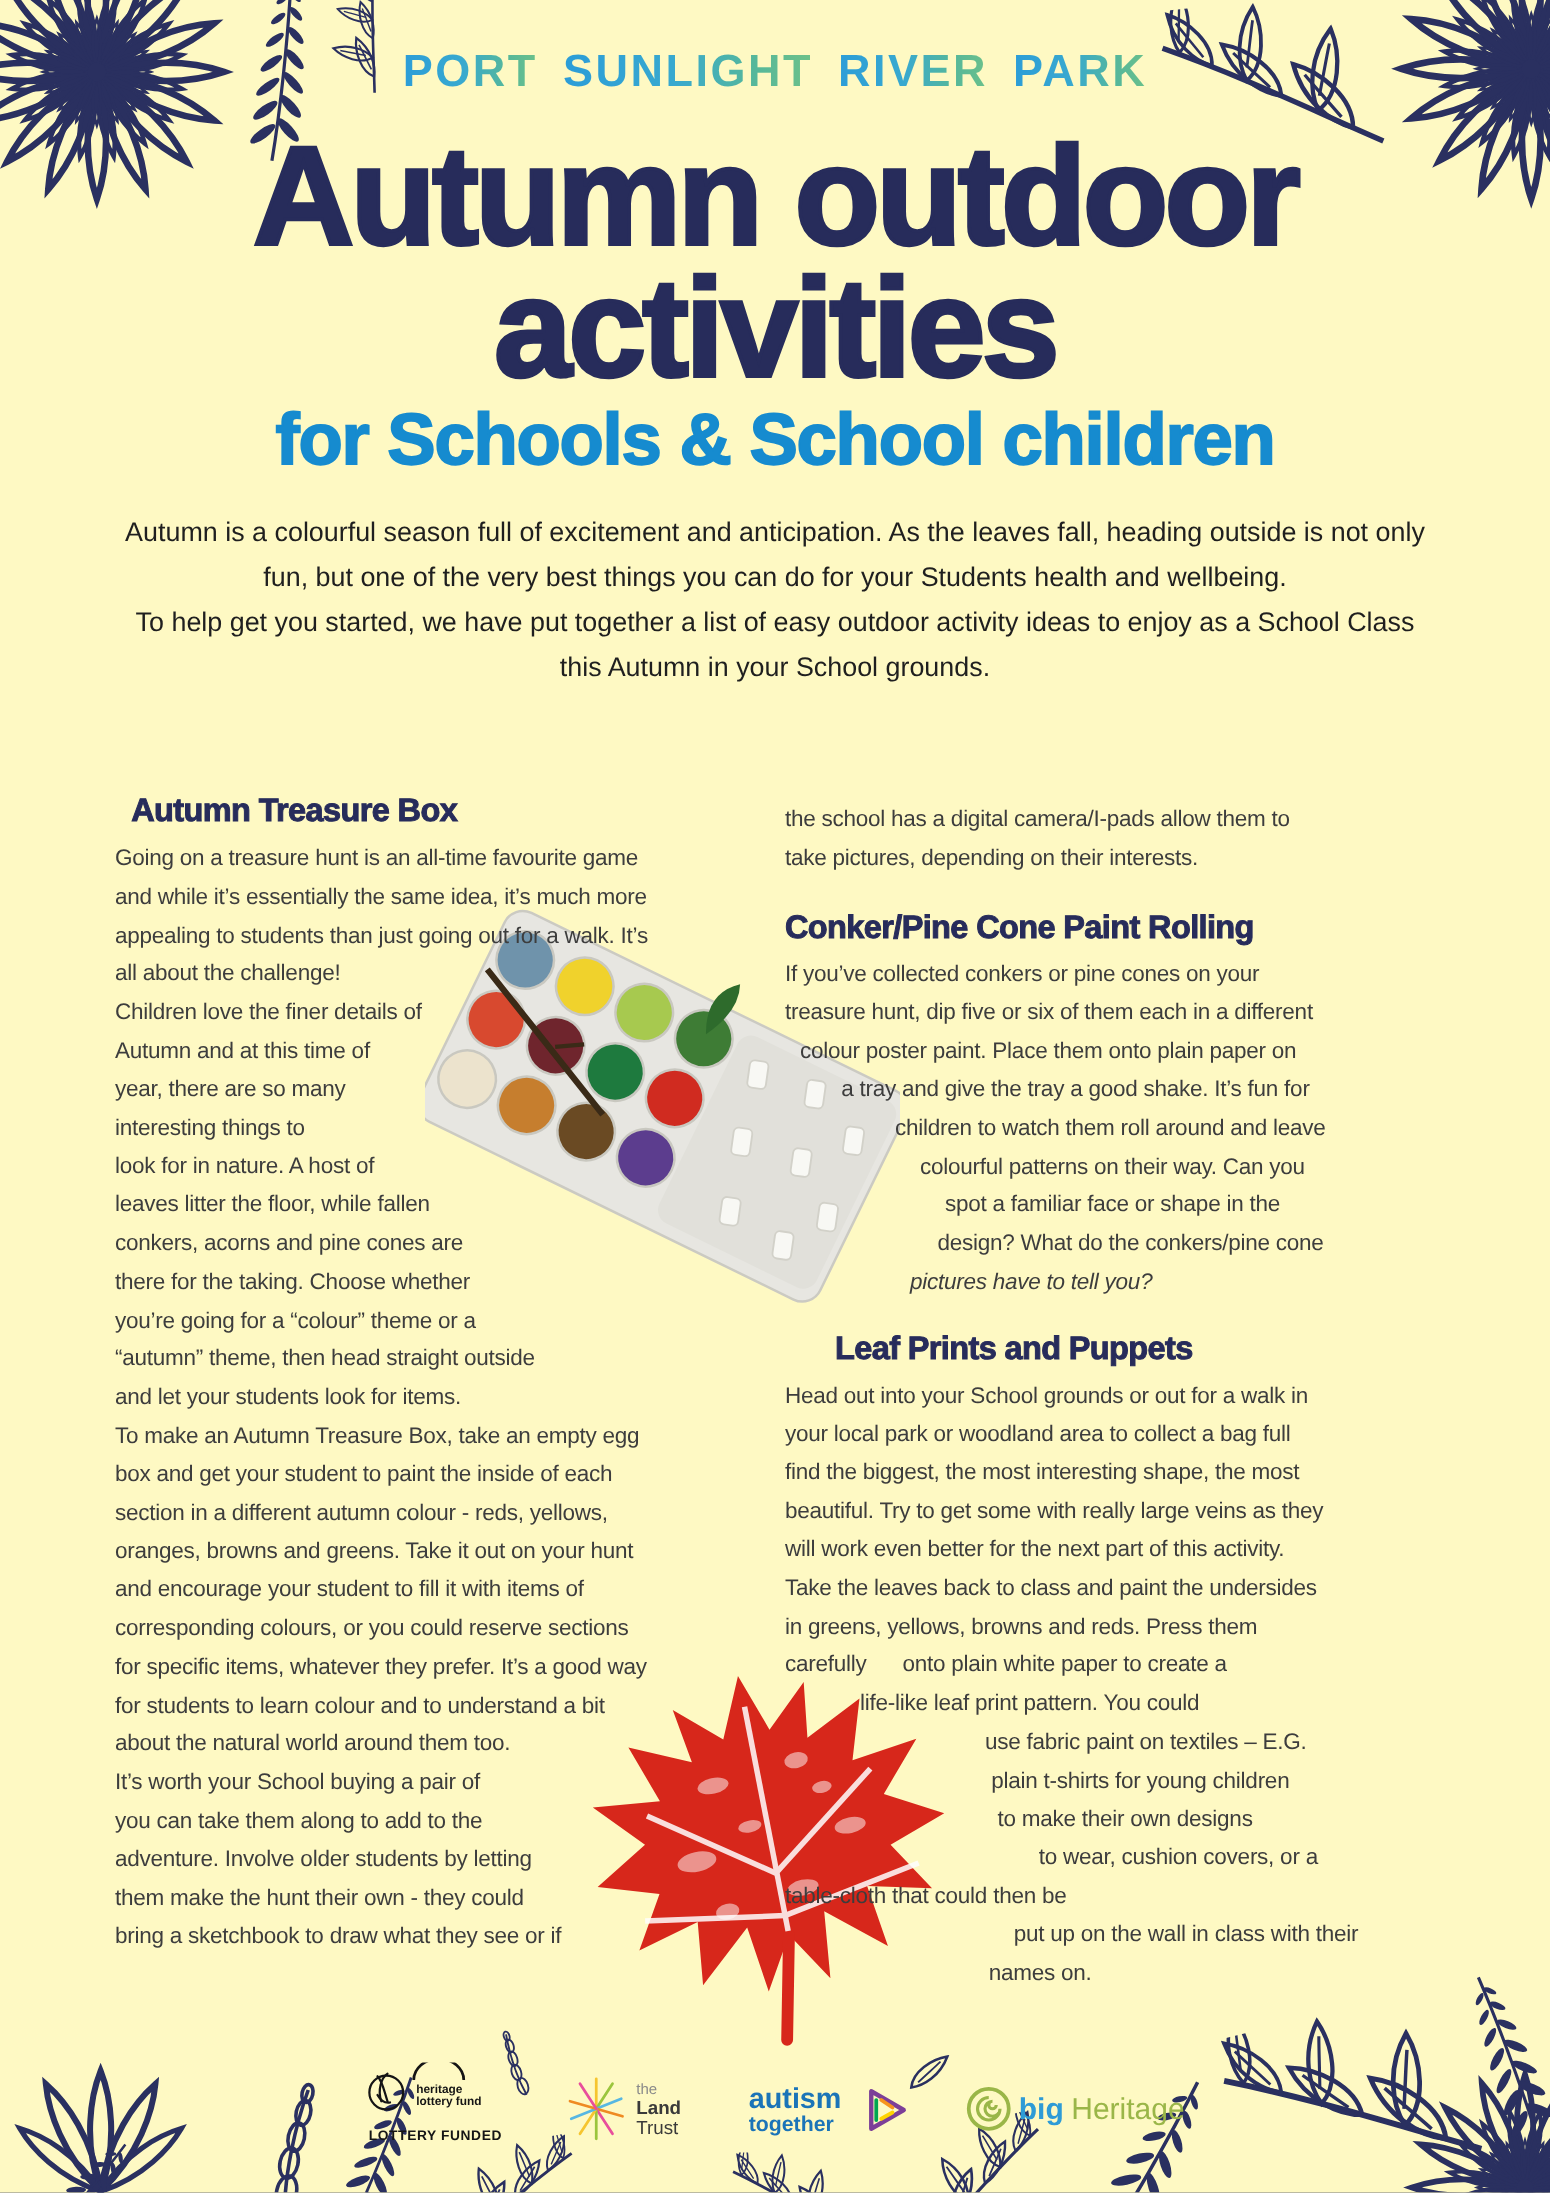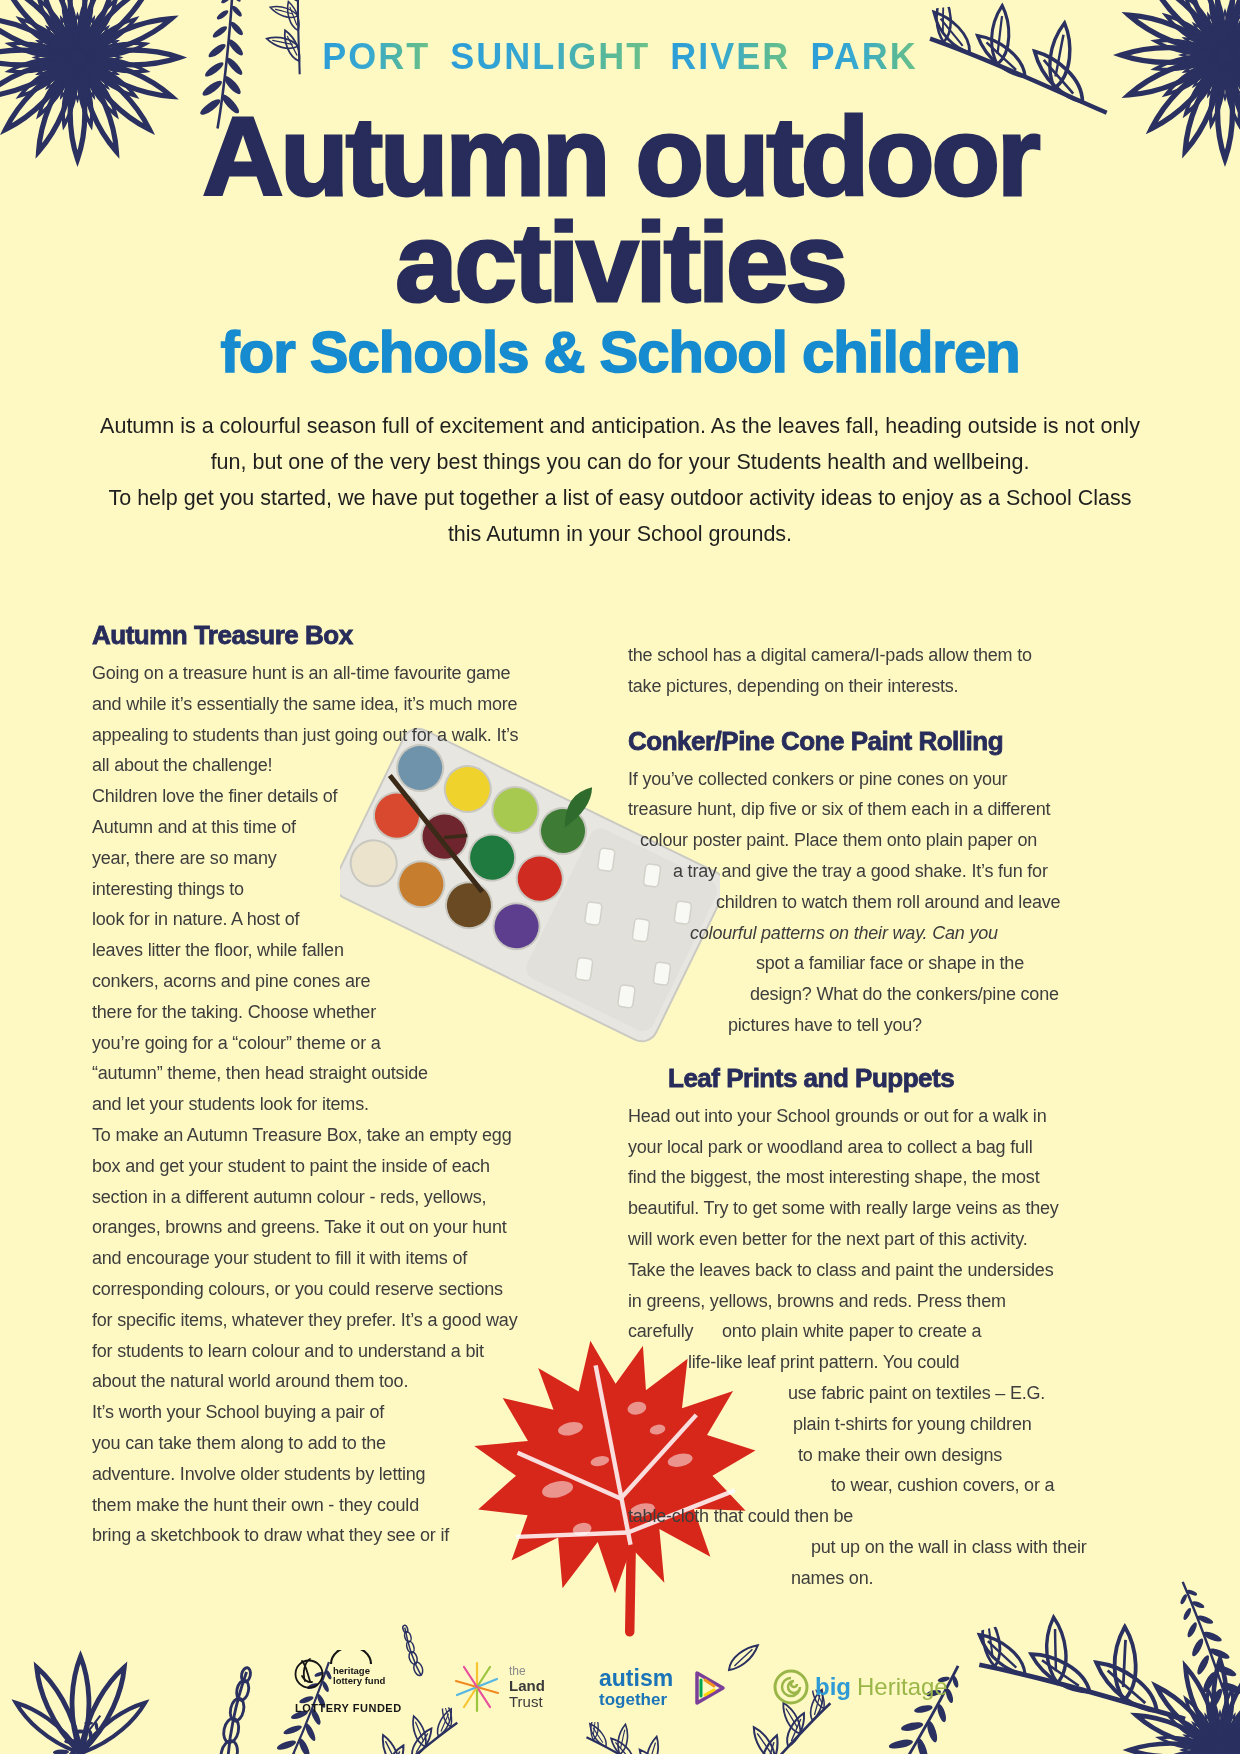--- a/index.html
+++ b/index.html
@@ -18,34 +18,34 @@
          -webkit-text-stroke:3px #272c5b;}
   .subtitle{position:absolute;top:318px;left:0;width:100%;text-align:center;z-index:2;
          color:#168bcf;font-weight:bold;font-size:58px;letter-spacing:-1px;
          -webkit-text-stroke:1.5px #168bcf;}
   .intro{position:absolute;top:408px;left:55px;width:1130px;z-index:2;}
   .intro .ln{white-space:pre;text-align:center;font-size:21.5px;line-height:36px;color:#1f1f1f;}
   
   .col{position:absolute;z-index:2;}
   .col-left{left:92px;top:618px;width:515px;}
   .col-right{left:628px;top:640px;width:470px;}
-  h3{margin:0;font-size:26px;line-height:34px;color:#272c5b;font-weight:bold;
+  h3{margin:13px;font-size:26px;line-height:34px;color:#272c5b;font-weight:bold;
      letter-spacing:-0.5px;-webkit-text-stroke:0.8px #272c5b;}
   .col-left h3{margin-bottom:6px;}
   .h3-conker{margin:22px 0 6px 0;}
   .h3-leaf{margin:20px 0 6px 40px;}
   .body-lines .ln{white-space:pre;font-size:18px;line-height:30.8px;color:#3d3d3d;letter-spacing:-0.2px;}
   
   .conker-body .ln:nth-child(3){margin-left:12px;}
   .conker-body .ln:nth-child(4){margin-left:45px;}
   .conker-body .ln:nth-child(5){margin-left:88px;}
-  .conker-body .ln:nth-child(6){margin-left:62px;font-style:italic;}
+  .conker-body .ln:nth-child(6){margin-left:108px;}
   .conker-body .ln:nth-child(7){margin-left:128px;}
   .conker-body .ln:nth-child(8){margin-left:122px;}
-  .conker-body .ln:nth-child(9){margin-left:100px;}
+  .conker-body .ln:nth-child(9){margin-left:100px;font-style:italic;}
   .leaf-body .ln:nth-child(9){margin-left:60px;}
   .leaf-body .ln:nth-child(10){margin-left:160px;}
   .leaf-body .ln:nth-child(11){margin-left:165px;}
   .leaf-body .ln:nth-child(12){margin-left:170px;}
   .leaf-body .ln:nth-child(13){margin-left:203px;}
   .leaf-body .ln:nth-child(14){}
   .leaf-body .ln:nth-child(15){margin-left:183px;}
   .leaf-body .ln:nth-child(16){margin-left:163px;}
   .leaf-body .ln:nth-child(17){margin-left:108px;}
   

